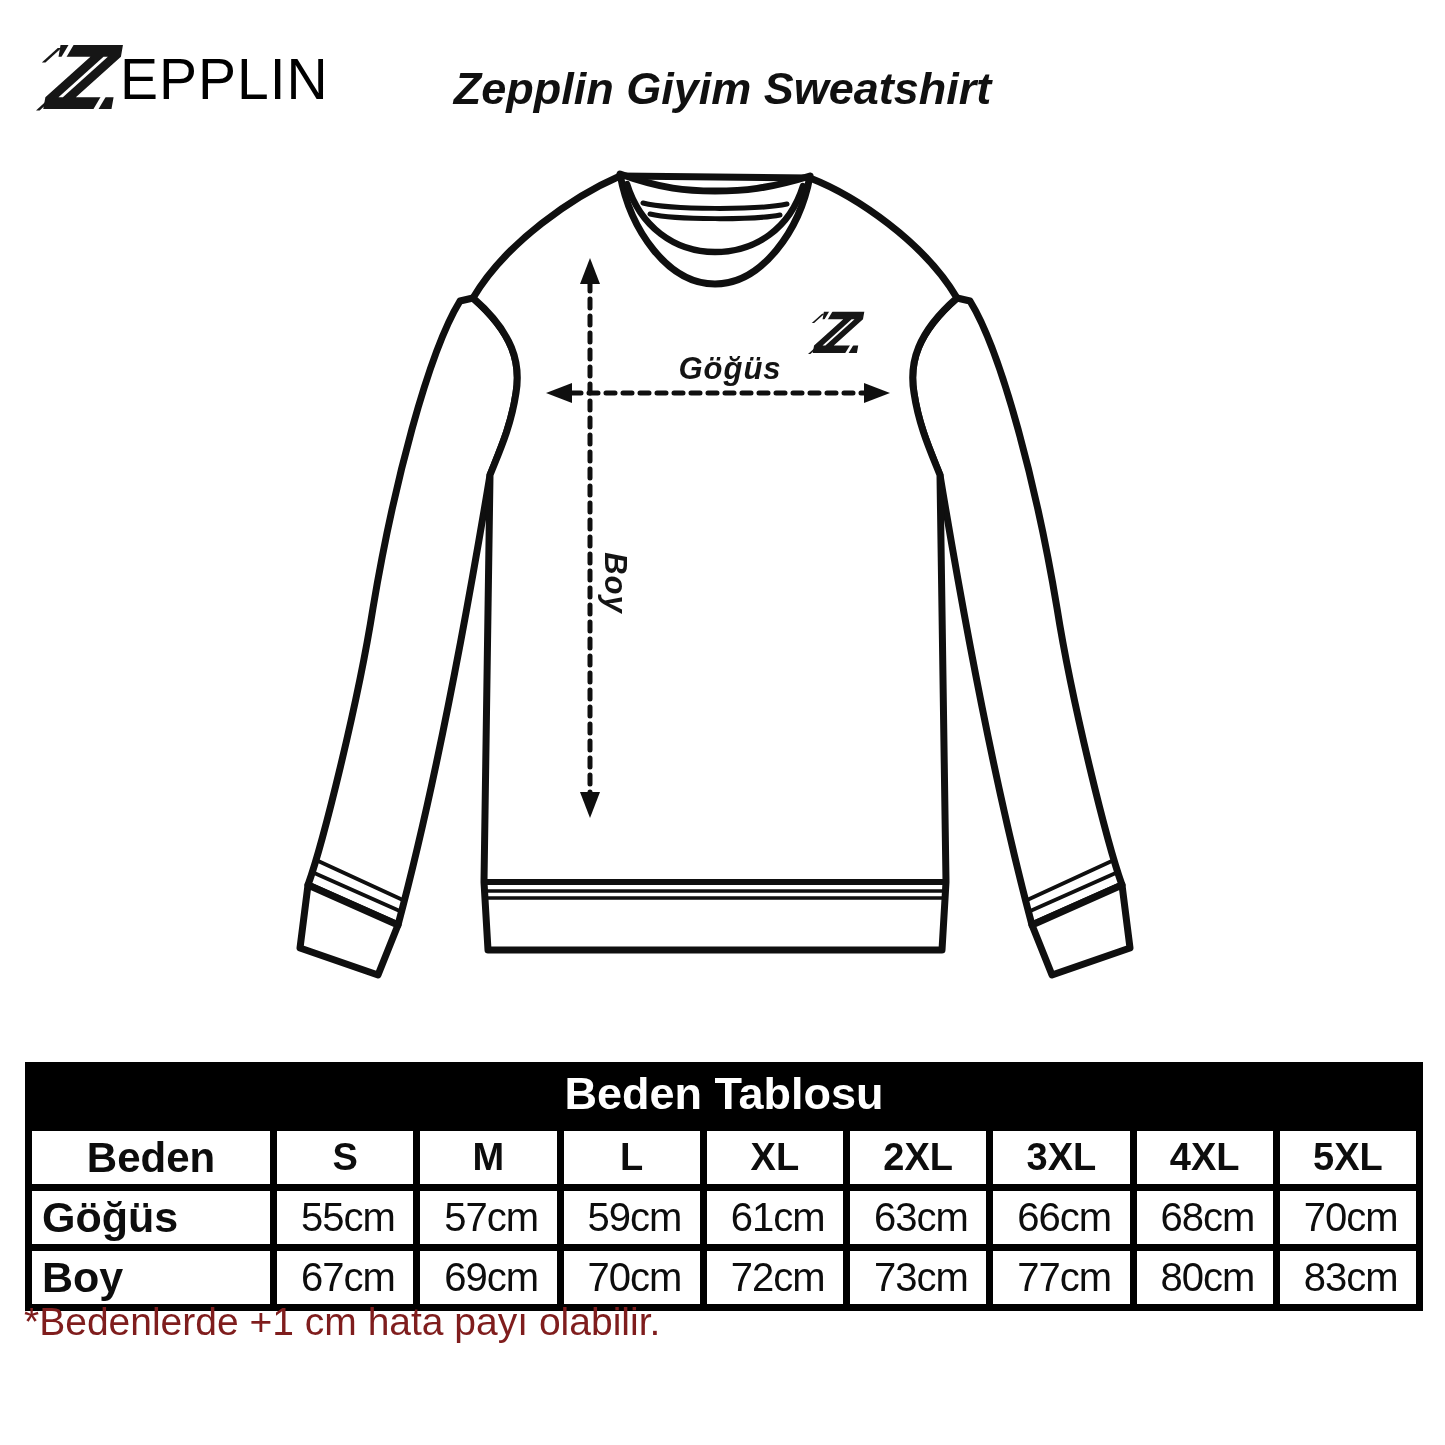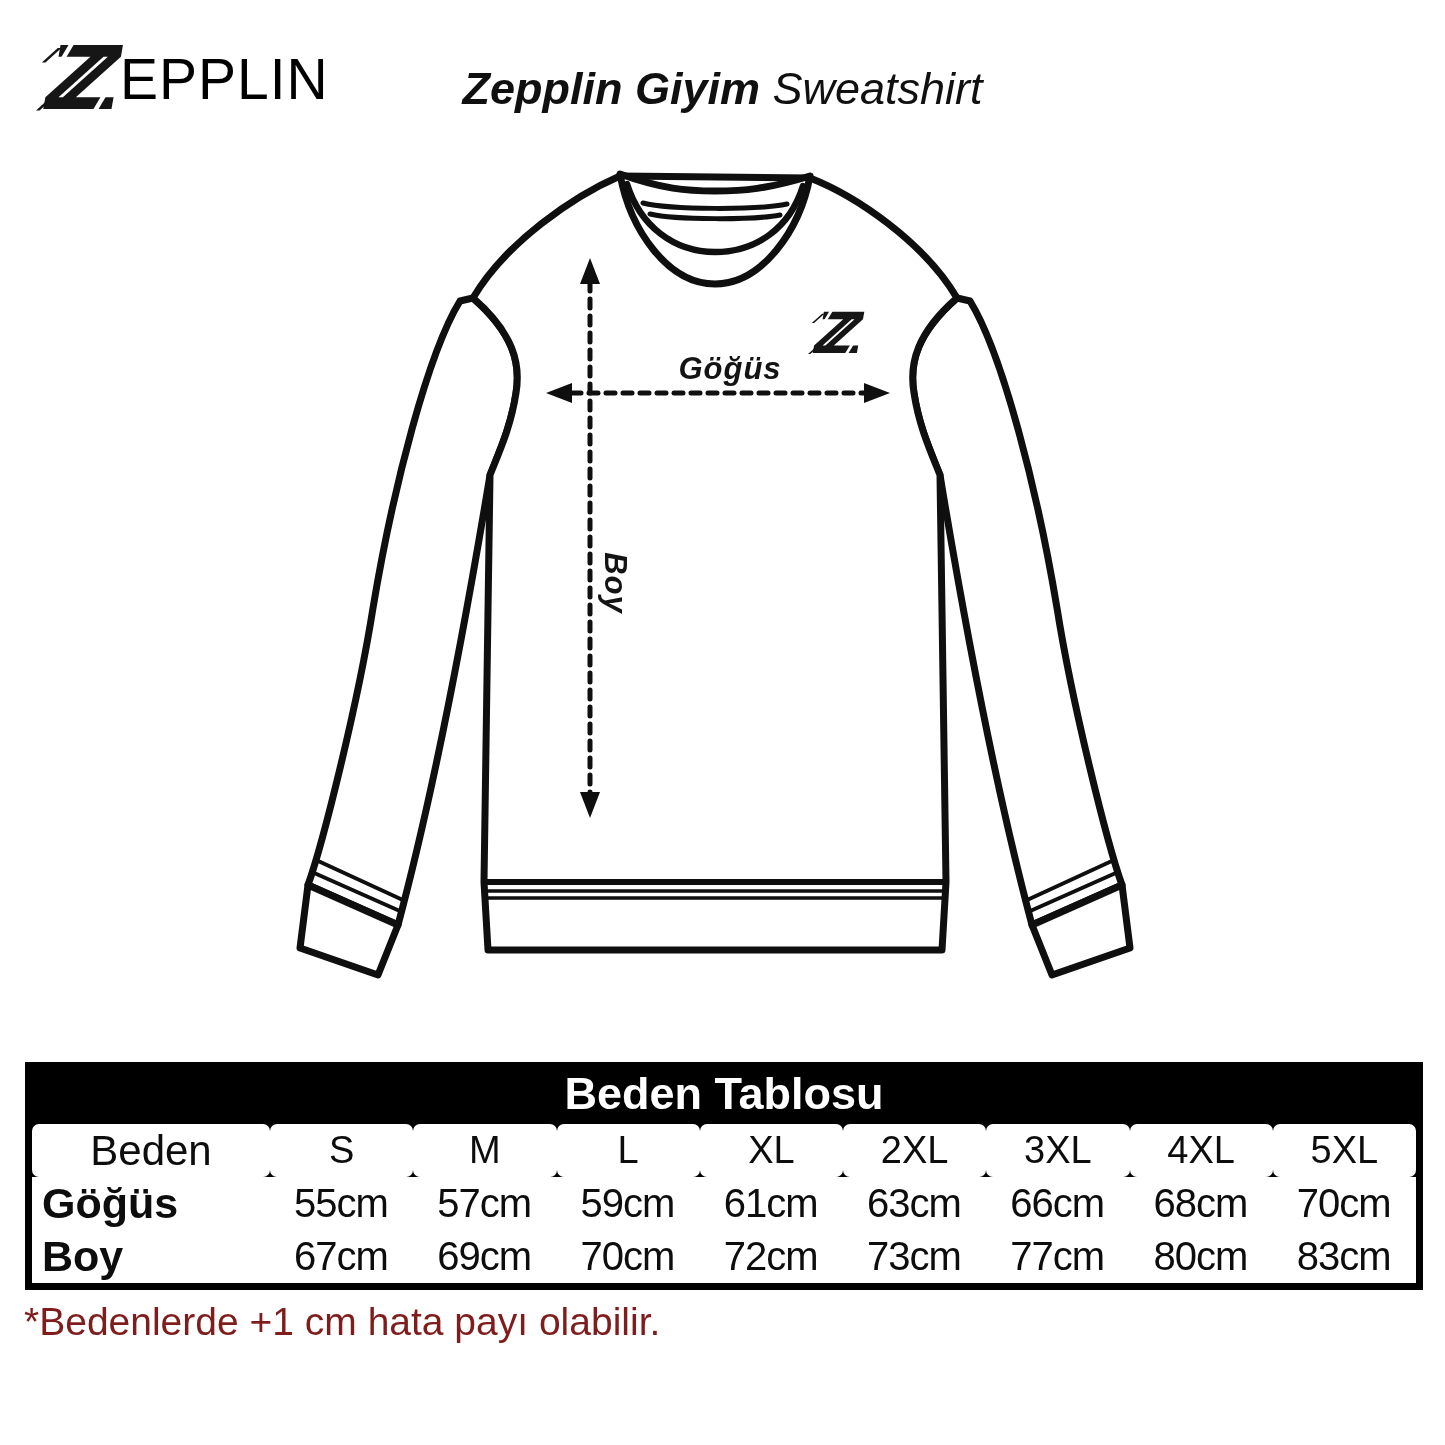--- a/index.html
+++ b/index.html
@@ -13,35 +13,35 @@
   .brand .wordmark{
     font-size:57px;font-weight:400;letter-spacing:1px;color:#000000;
     margin-left:-6px;margin-top:4px;line-height:1;
   }
   
   .page-title{
     position:absolute;left:0;top:64px;width:100%;text-align:center;
     font-style:italic;font-size:45px;line-height:1.1;color:#101010;white-space:nowrap;
   }
   .page-title .t-reg{font-weight:600;text-align:center;}
-  .page-title .t-bold{font-weight:400;margin-left:0;}
+  .page-title .t-bold{font-weight:700;margin-left:0;}
   
   .diagram{position:absolute;left:278px;top:158px;}
   
   .size-table{
     position:absolute;left:25px;top:1062px;width:1398px;box-sizing:border-box;
     background:#000000;padding:7px;display:grid;
-    grid-template-columns:238px repeat(8,1fr);
+    grid-template-columns:238px repeat(8,1fr);gap:7px;
   }
   .tbl-title{
     grid-column:1/-1;color:#ffffff;font-weight:700;font-size:45px;
     text-align:center;line-height:1.0;padding:2px 0 8px 0;
   }
   .cell{background:#ffffff;height:53px;display:flex;align-items:center;color:#0d0d0d;}
-  .c-head{justify-content:center;font-weight:400;font-size:38px;border-radius:7px;}
+  .c-head{justify-content:center;font-weight:700;font-size:38px;}
   .c-corner{font-size:42px;}
   .c-label{padding-left:10px;font-weight:700;font-size:43px;}
   .c-val{padding-left:24px;font-weight:400;font-size:40px;letter-spacing:-1px;}
   
   .footnote{position:absolute;left:24px;top:1300px;font-size:39px;font-weight:400;color:#7f1d1d;}
 </style>
 </head>
 <body>
 
 <svg width="0" height="0" style="position:absolute" aria-hidden="true">

